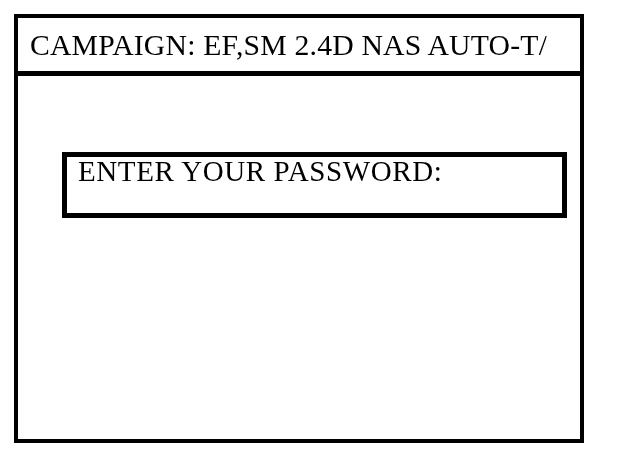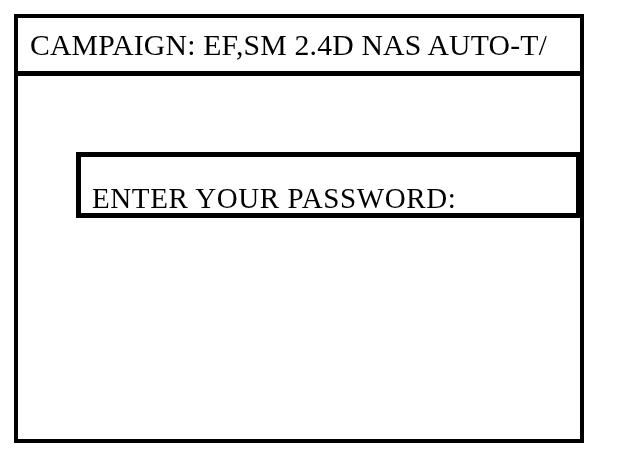--- a/index.html
+++ b/index.html
@@ -60,29 +60,29 @@
     left: 0;
     top: 58px;
     right: 0;
     bottom: 0;
     background: #ffffff;
   }
 
   
   #password-prompt-box {
     position: absolute;
-    left: 58px;
+    left: 44px;
     top: 76px;
     width: 505px;
     height: 66px;
     box-sizing: border-box;
     border: 5px solid #000000;
     background: #ffffff;
     display: flex;
-    align-items: flex-end;
+    align-items: flex-start;
   }
   #password-prompt-label {
     padding-left: 11px;
     font-size: 29px;
     line-height: 1;
     color: #000000;
     white-space: nowrap;
     letter-spacing: 0.6px;
   }
   #password-input-area {

